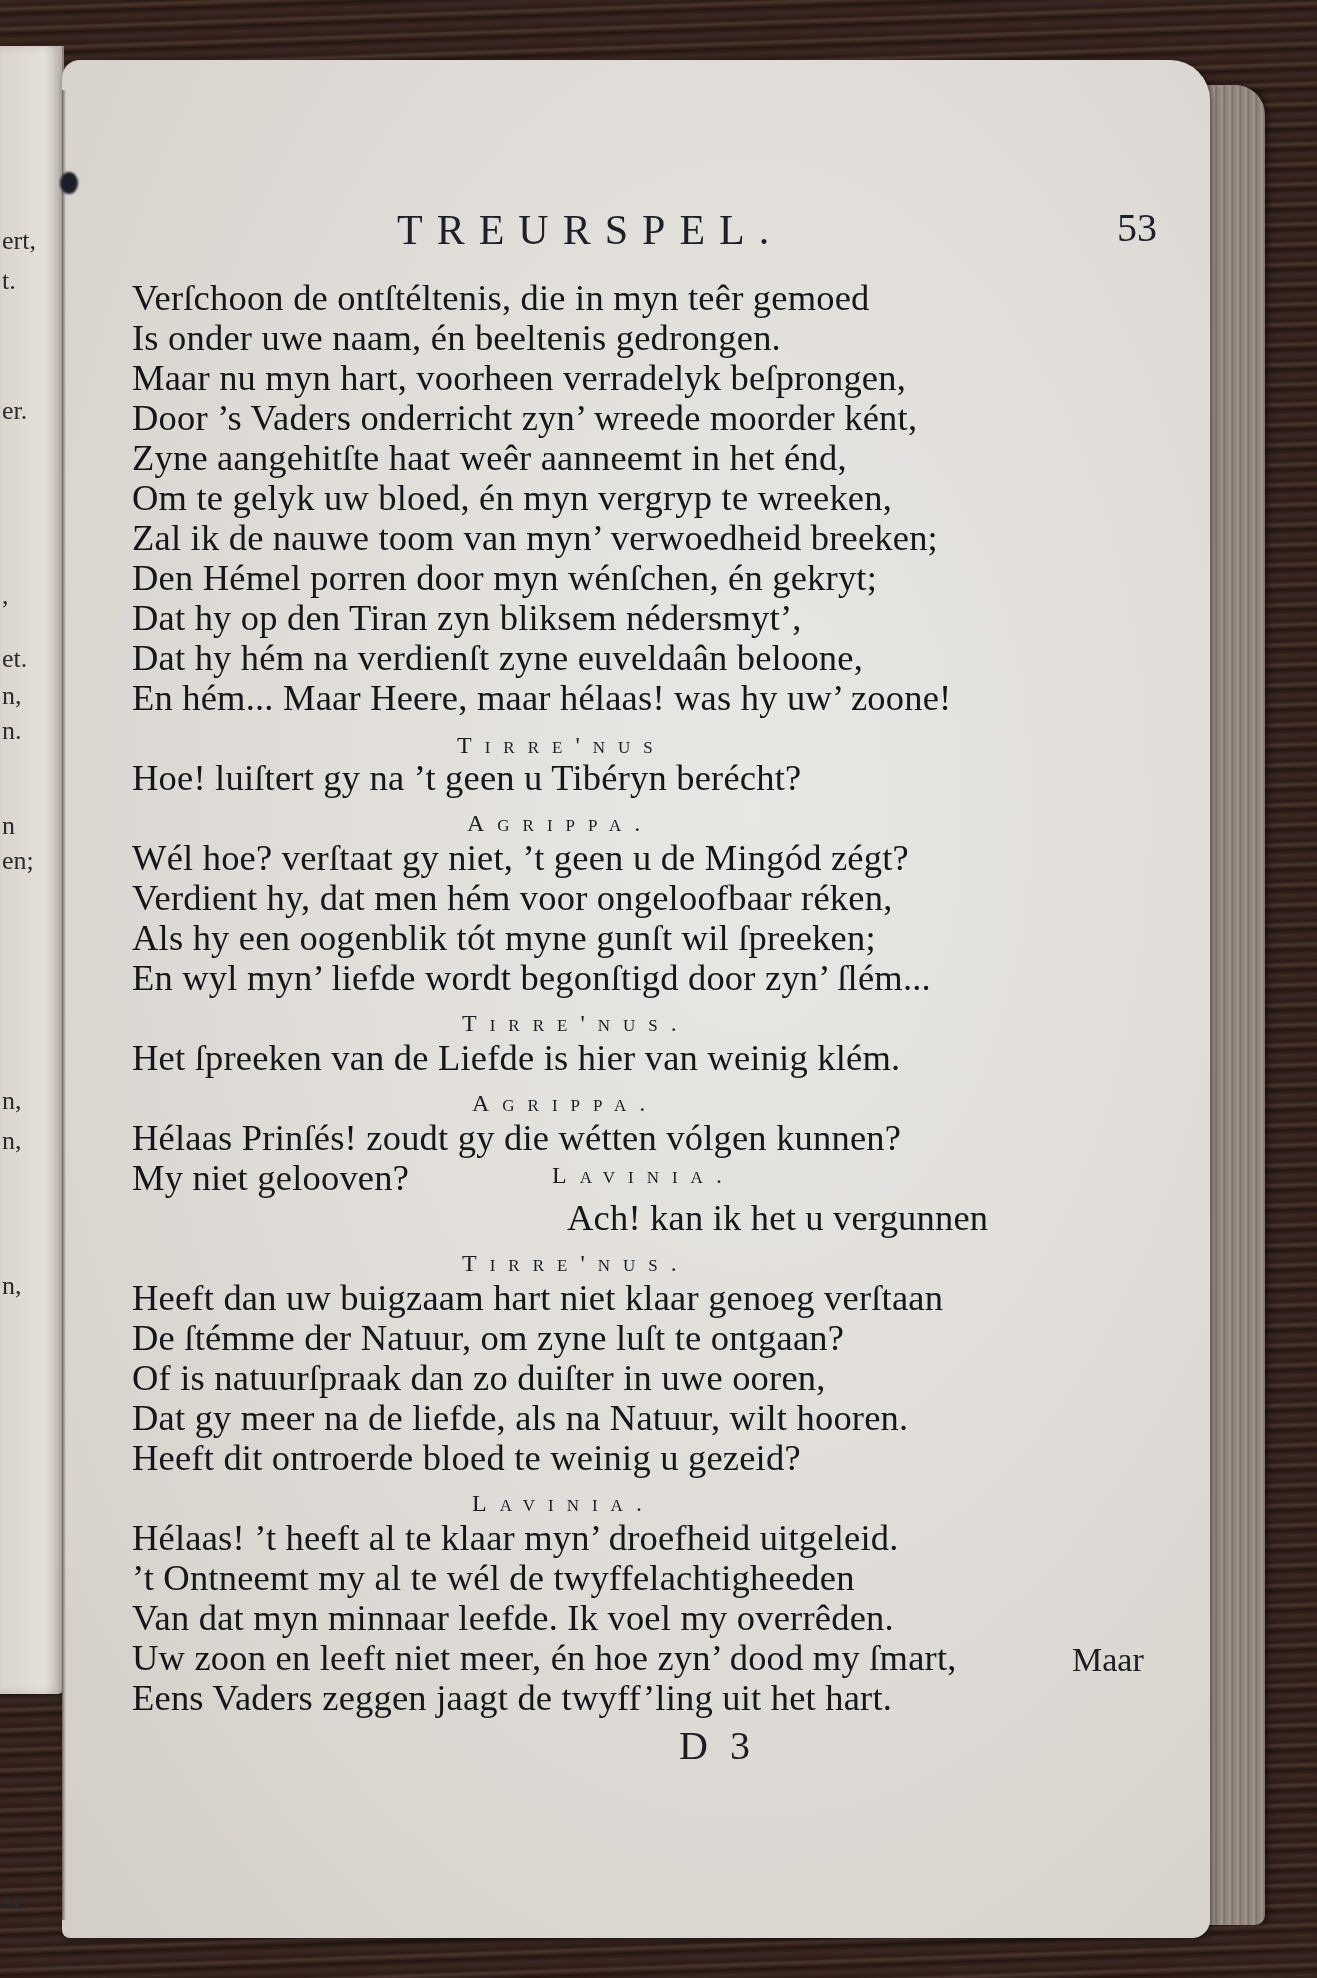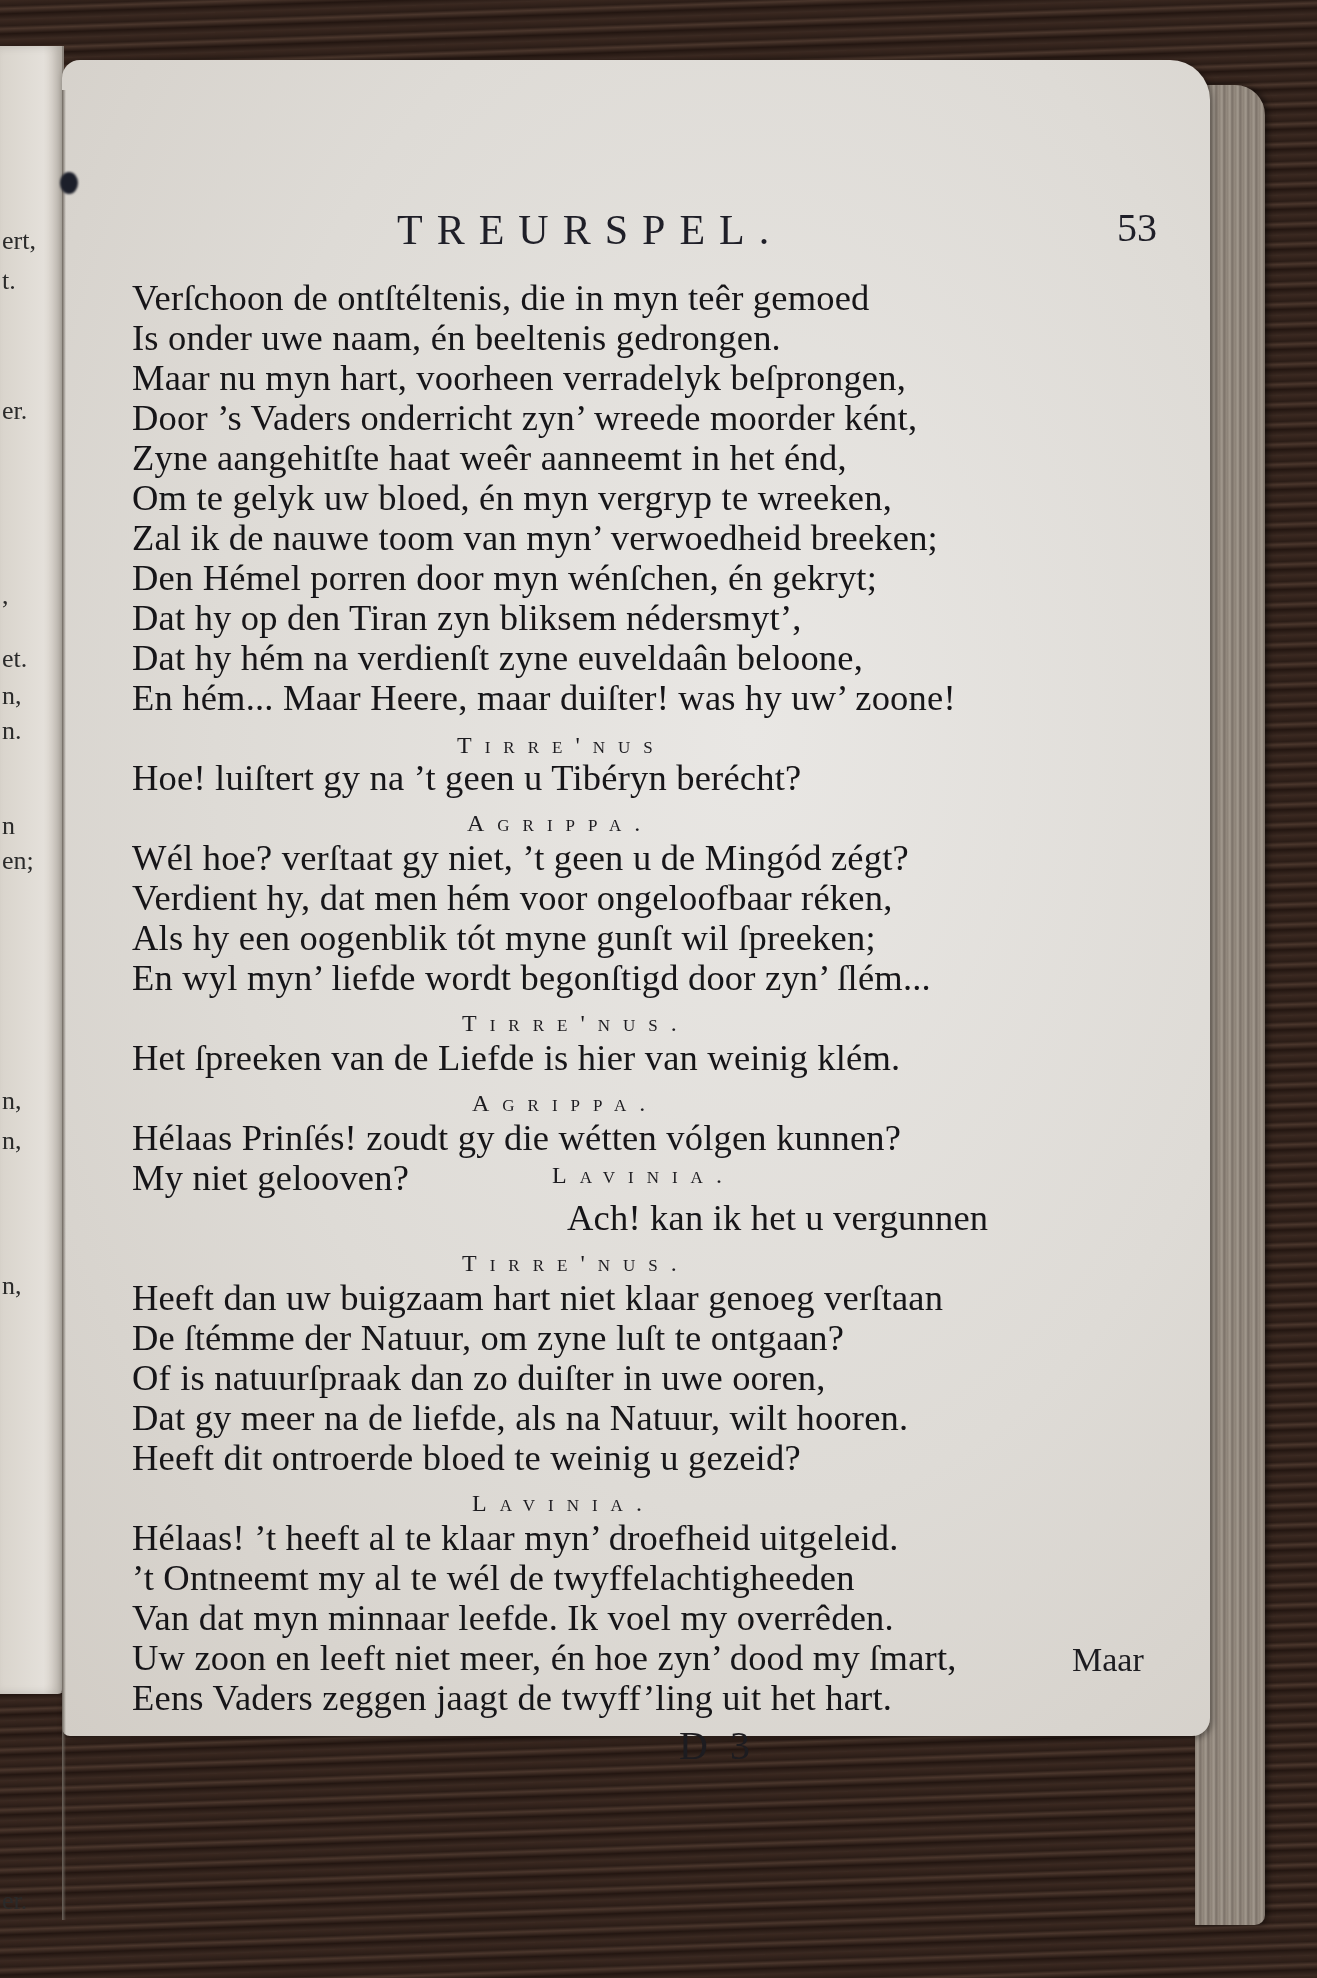--- a/index.html
+++ b/index.html
@@ -40,21 +40,21 @@
       font-size: 26px;
       color: #2a2a2a;
       white-space: nowrap;
     }
     
     .page {
       position: absolute;
       left: 62px;
       top: 60px;
       width: 1148px;
-      height: 1676px;
+      height: 1878px;
       background:
         radial-gradient(ellipse at 60% 40%, #e9e7e4 0%, #dedbd6 55%, #d2cdc6 100%);
       border-radius: 18px 40px 18px 8px;
       box-shadow: 2px 2px 6px rgba(0,0,0,0.4);
     }
     
     .gutter {
       position: absolute;
       left: 0;
       top: 30px;
@@ -182,21 +182,21 @@
     <div class="verse" style="top:78px">Verſchoon de ontſtéltenis, die in myn teêr gemoed</div>
     <div class="verse" style="top:118px">Is onder uwe naam, én beeltenis gedrongen.</div>
     <div class="verse" style="top:158px">Maar nu myn hart, voorheen verradelyk beſprongen,</div>
     <div class="verse" style="top:198px">Door ’s Vaders onderricht zyn’ wreede moorder ként,</div>
     <div class="verse" style="top:238px">Zyne aangehitſte haat weêr aanneemt in het énd,</div>
     <div class="verse" style="top:278px">Om te gelyk uw bloed, én myn vergryp te wreeken,</div>
     <div class="verse" style="top:318px">Zal ik de nauwe toom van myn’ verwoedheid breeken;</div>
     <div class="verse" style="top:358px">Den Hémel porren door myn wénſchen, én gekryt;</div>
     <div class="verse" style="top:398px">Dat hy op den Tiran zyn bliksem nédersmyt’,</div>
     <div class="verse" style="top:438px">Dat hy hém na verdienſt zyne euveldaân beloone,</div>
-    <div class="verse" style="top:478px">En hém... Maar Heere, maar duiſter! was hy uw’ zoone!</div>
+    <div class="verse" style="top:478px">En hém... Maar Heere, maar hélaas! was hy uw’ zoone!</div>
 
     <div class="speaker" style="top:532px; left:325px">Tirre'nus</div>
     <div class="verse" style="top:558px">Hoe! luiſtert gy na ’t geen u Tibéryn berécht?</div>
 
     <div class="speaker" style="top:610px; left:335px">Agrippa.</div>
     <div class="verse" style="top:638px">Wél hoe? verſtaat gy niet, ’t geen u de Mingód zégt?</div>
     <div class="verse" style="top:678px">Verdient hy, dat men hém voor ongeloofbaar réken,</div>
     <div class="verse" style="top:718px">Als hy een oogenblik tót myne gunſt wil ſpreeken;</div>
     <div class="verse" style="top:758px">En wyl myn’ liefde wordt begonſtigd door zyn’ ſlém...</div>
 

